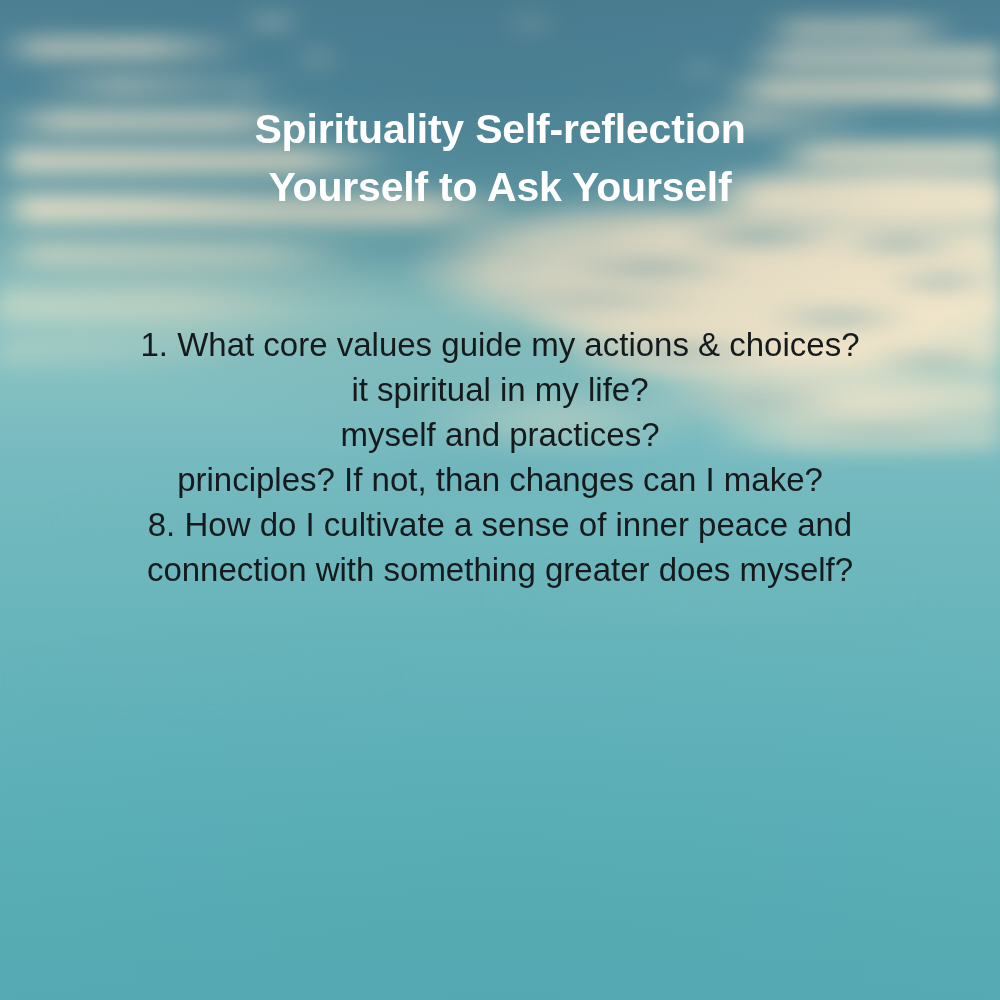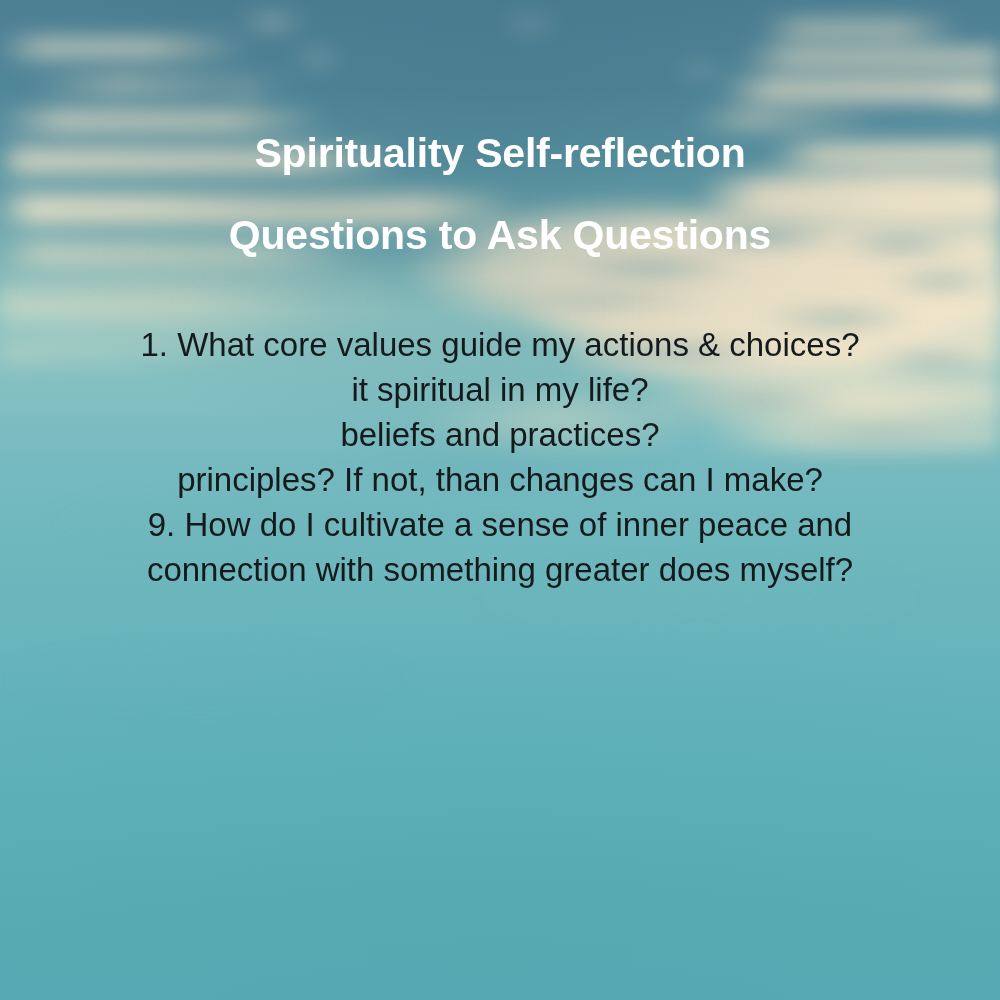--- a/index.html
+++ b/index.html
@@ -136,21 +136,21 @@
     left: 0;
     width: 1000px;
     text-align: center;
     color: #ffffff;
     font-weight: bold;
     font-size: 41px;
     line-height: 1.42;
     letter-spacing: -0.2px;
     font-family: "Liberation Sans", sans-serif;
   }
-  .title .tline { display: block; white-space: nowrap; margin-top: 24px; }
+  .title .tline { display: block; white-space: nowrap; }
 
   .questions {
     position: absolute;
     top: 322px;
     left: 0;
     width: 1000px;
     text-align: center;
     color: #151a1c;
     font-size: 33px;
     line-height: 45px;
@@ -207,27 +207,27 @@
   <div class="bg-layer bg-base"></div>
   <div class="bg-layer bg-cream-mass"></div>
   <div class="bg-layer bg-streaks"></div>
   <div class="bg-layer bg-teal-ripples"></div>
   <div class="bg-layer bg-haze"></div>
 
   <div class="content">
 
     <div class="title">
       <span class="tline">Spirituality Self-reflection</span>
-      <span class="tline">Questions to Ask Questions</span>
+      <span class="tline">Yourself to Ask Yourself</span>
     </div>
 
     <div class="questions">
       <span class="q-line">1. What core values guide my actions &amp; choices?</span>
       <span class="q-line">it spiritual in my life?</span>
-      <span class="q-line">beliefs and practices?</span>
+      <span class="q-line">myself and practices?</span>
       <span class="q-line">principles? If not, than changes can I make?</span>
-      <span class="q-line">9. How do I cultivate a sense of inner peace and</span>
+      <span class="q-line">8. How do I cultivate a sense of inner peace and</span>
       <span class="q-line">connection with something greater does myself?</span>
     </div>
 
 
   </div>
 </div>
 
 </body></html>

